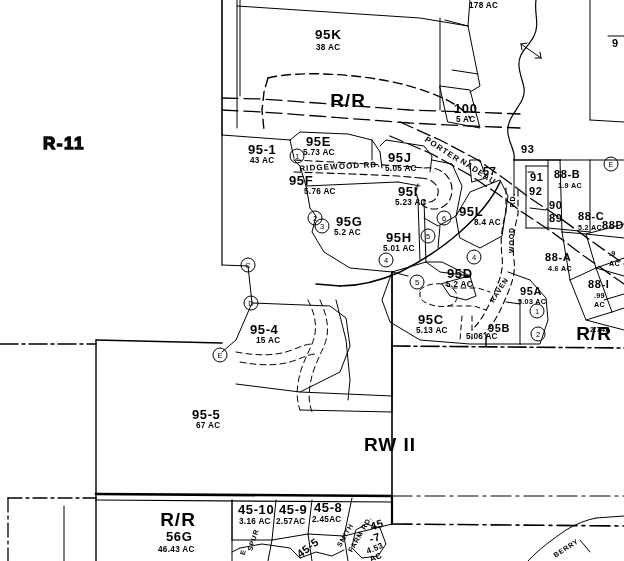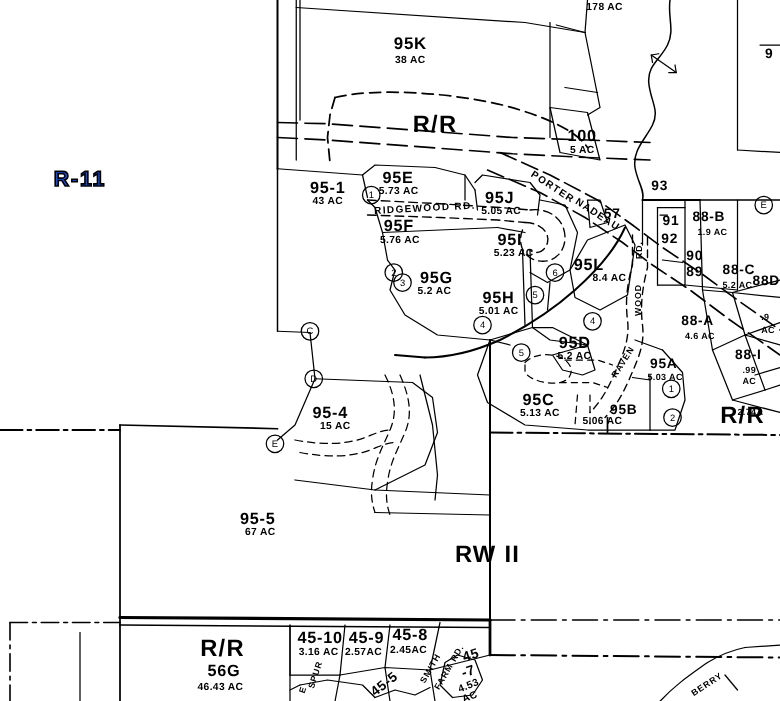--- a/index.html
+++ b/index.html
@@ -8,21 +8,21 @@
   #map-root{position:relative;width:624px;height:561px;background:#ffffff;overflow:hidden;}
   #map-svg{position:absolute;left:0;top:0;width:624px;height:561px;}
   .lbl{position:absolute;white-space:nowrap;color:#000;line-height:1;}
   .lot-no{font-weight:bold;font-size:13px;letter-spacing:.6px;}
   .lot-no.sm{font-size:11px;}
   .lot-no.lg{font-size:13.5px;}
   .acre{font-size:8.2px;letter-spacing:.3px;font-weight:bold;}
   .acre.xs{font-size:7.2px;}
   .zone{font-weight:bold;font-size:19px;letter-spacing:1px;}
   .zone-outline{font-weight:bold;font-size:17px;letter-spacing:1.5px;
-     color:#1d4ed8;-webkit-text-stroke:1.3px #000;text-stroke:1.3px #000;
+     color:#0f172a;-webkit-text-stroke:1.3px #000;text-stroke:1.3px #000;
      text-shadow:0 0 0 #000;}
   .road{font-size:8px;font-weight:bold;letter-spacing:1.1px;}
   .road.tiny{font-size:7px;letter-spacing:.8px;}
   .circ{position:absolute;width:13px;height:13px;border:1px solid #000;border-radius:50%;
         font-size:7.5px;display:flex;align-items:center;justify-content:center;color:#000;}
   .ctr{transform:translate(-50%,-50%);}
 </style>
 </head>
 <body>
 
@@ -235,21 +235,21 @@
 
     <div class="lbl lot-no" style="left:454px;top:102px;">100</div>
     <div class="lbl acre" style="left:456px;top:116px;">5 AC</div>
 
     <div class="lbl lot-no" style="left:248px;top:143px;">95-1</div>
     <div class="lbl acre" style="left:250px;top:157px;">43 AC</div>
 
     <div class="lbl lot-no" style="left:306px;top:135px;">95E</div>
     <div class="lbl acre" style="left:303px;top:149px;">5.73 AC</div>
 
-    <div class="lbl lot-no" style="left:307px;top:174px;">95F</div>
+    <div class="lbl lot-no" style="left:289px;top:174px;">95F</div>
     <div class="lbl acre" style="left:304px;top:188px;">5.76 AC</div>
 
     <div class="lbl lot-no" style="left:336px;top:215px;">95G</div>
     <div class="lbl acre" style="left:334px;top:229px;">5.2 AC</div>
 
     <div class="lbl lot-no" style="left:386px;top:231px;">95H</div>
     <div class="lbl acre" style="left:383px;top:245px;">5.01 AC</div>
 
     <div class="lbl lot-no" style="left:388px;top:151px;">95J</div>
     <div class="lbl acre" style="left:385px;top:165px;">5.05 AC</div>

